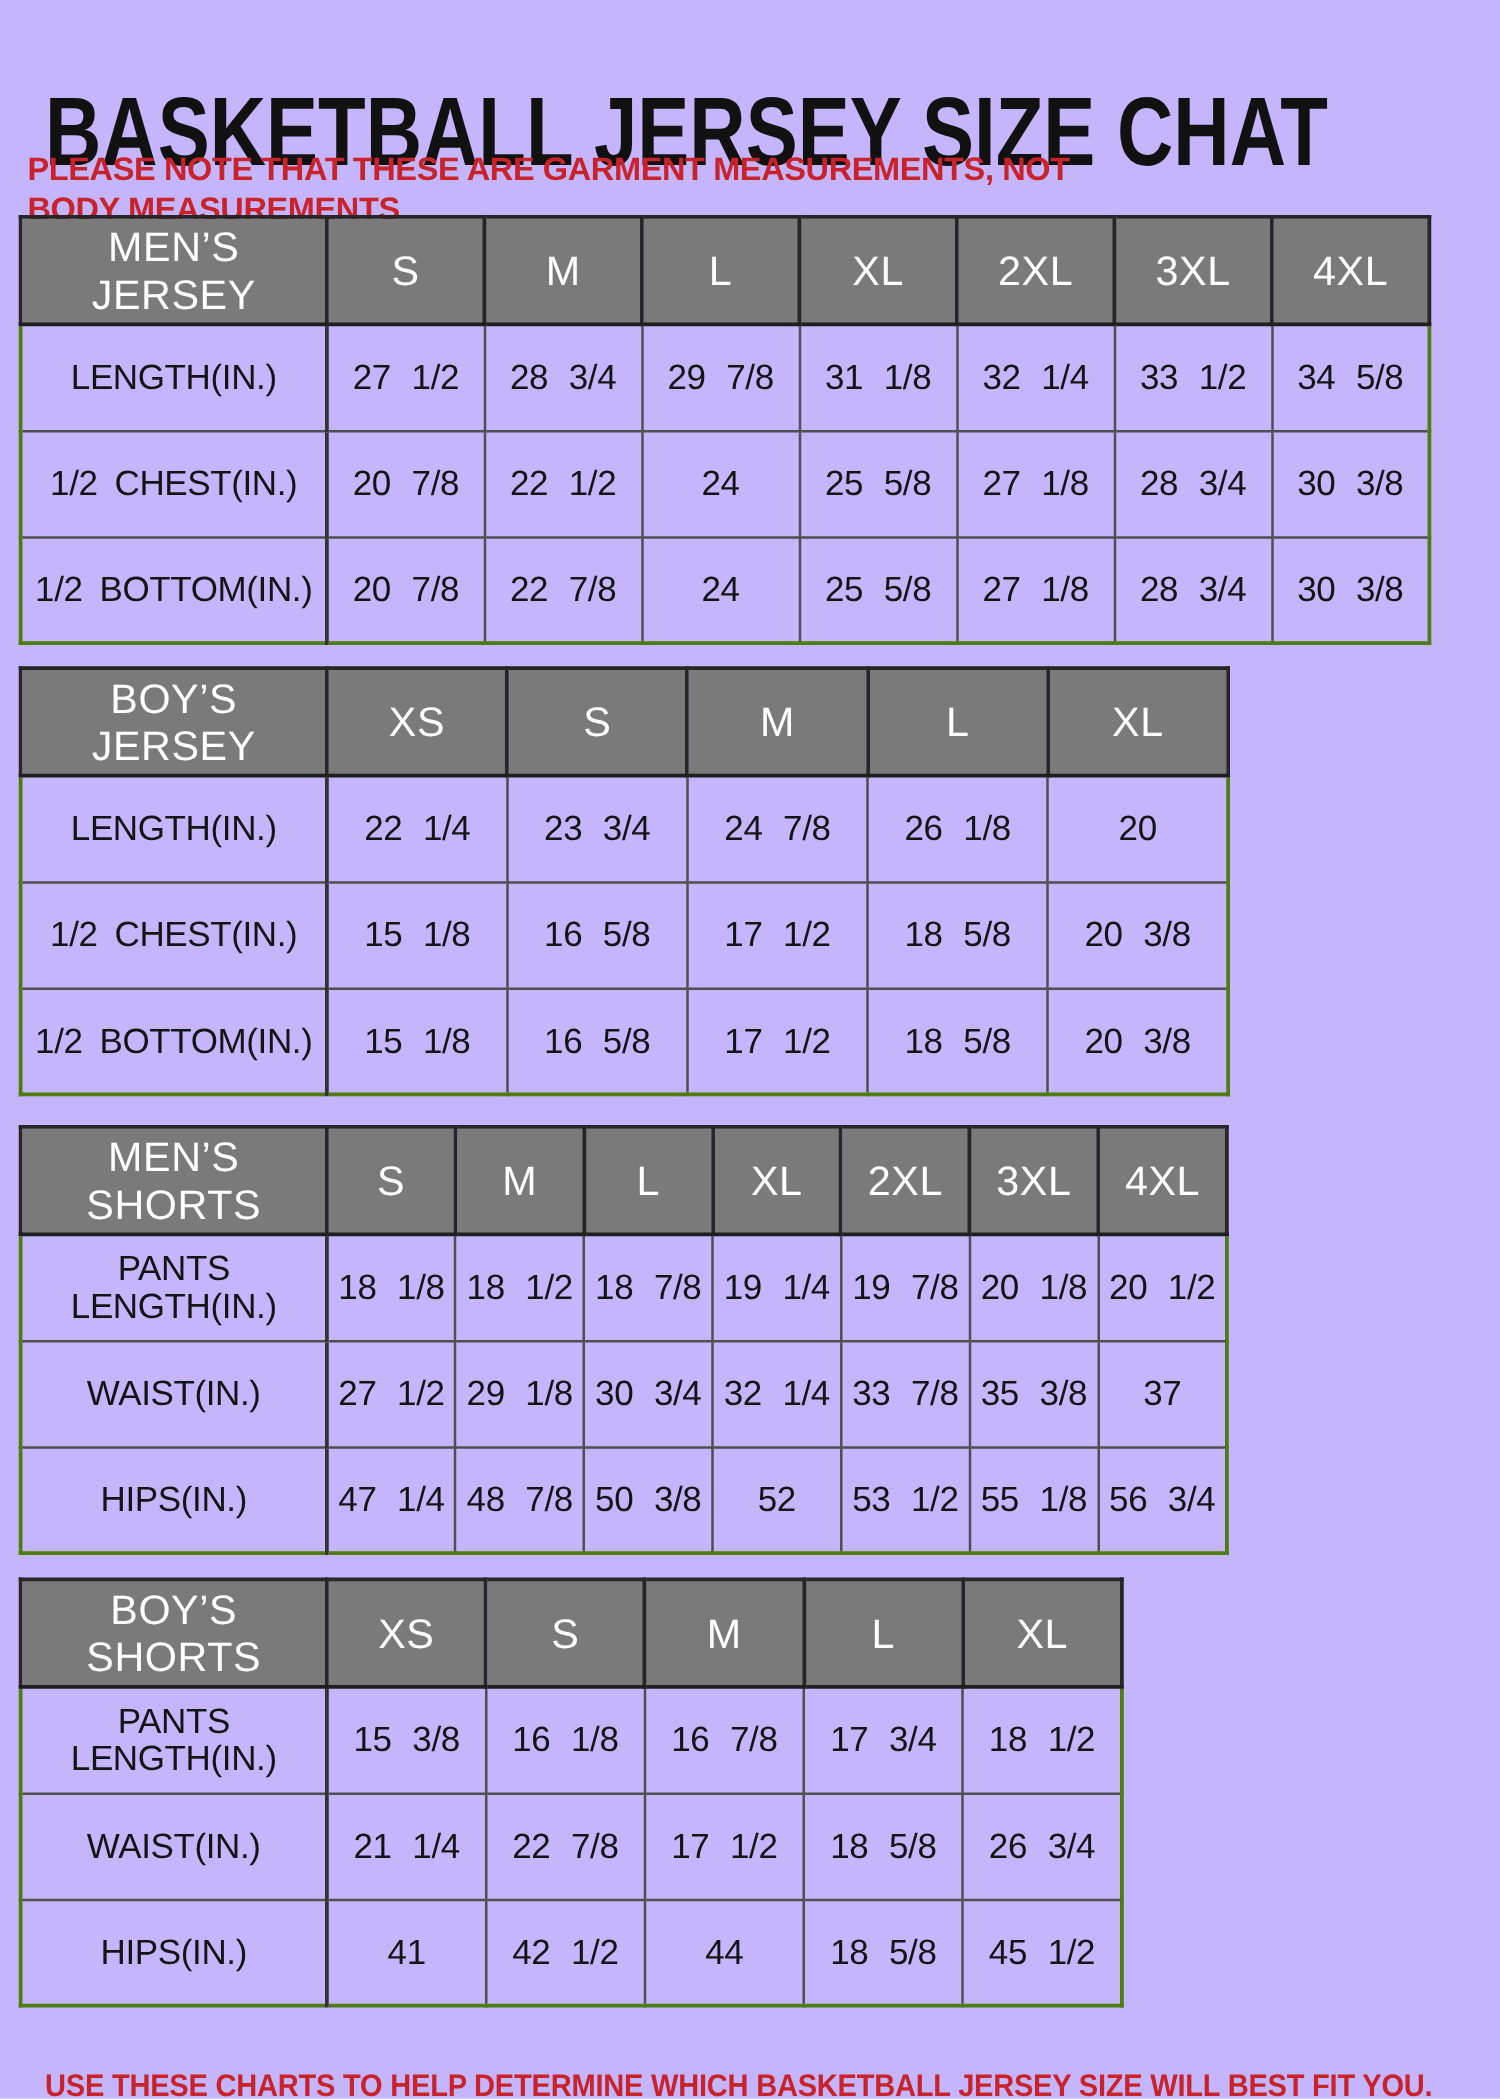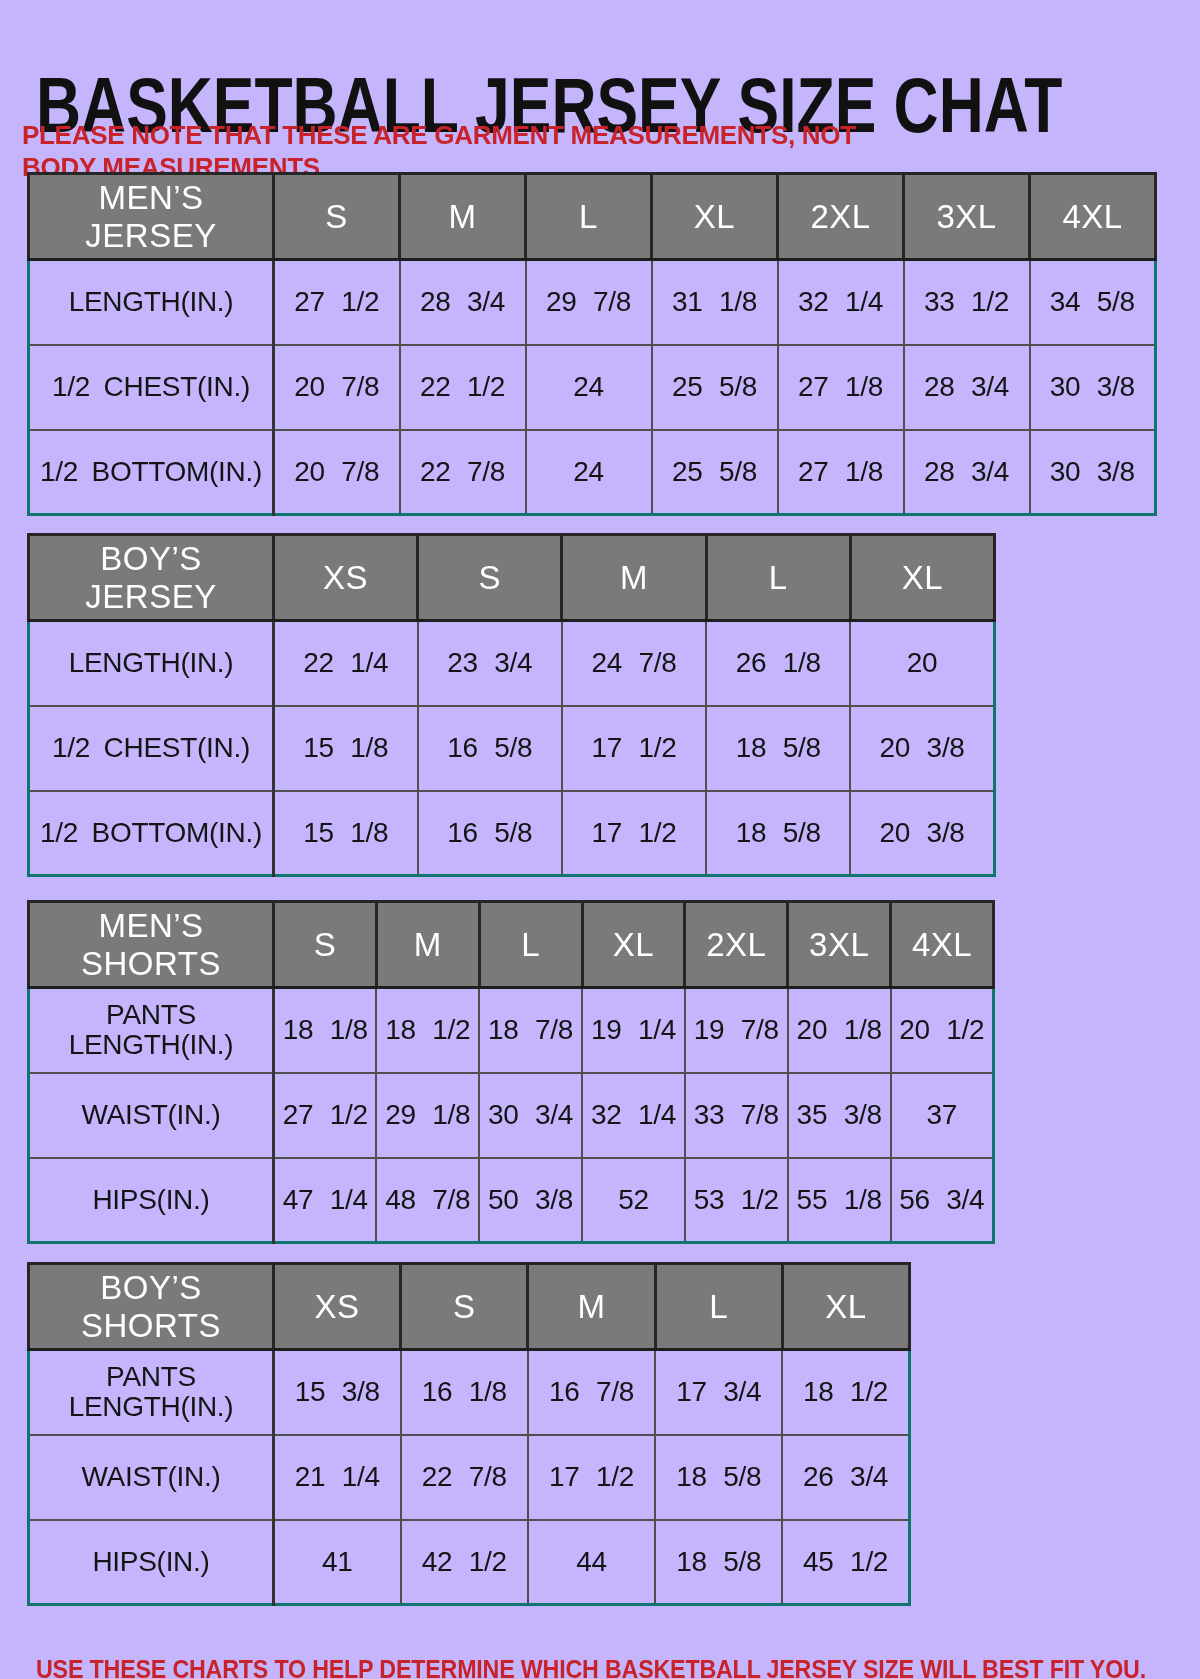--- a/index.html
+++ b/index.html
@@ -33,24 +33,24 @@
     width: 870px;
     font-size: 26px;
     font-weight: bold;
     letter-spacing: -0.3px;
     line-height: 1.22;
     color: #c8232a;
   }
 
   .size-table {
     position: absolute;
-    left: 27px;
+    left: 15px;
     border-collapse: collapse;
     table-layout: fixed;
-    border: 3px solid #0f766e;
+    border: 3px solid #4d7c0f;
   }
   #table-0 { top: 172px; width: 1130px; }
   #table-1 { top: 533px; width: 969px;  }
   #table-2 { top: 900px; width: 968px; }
   #table-3 { top: 1262px; width: 884px; }
 
   .size-table col.label-col { width: 245px; }
 
   .size-table th, .size-table td {
     border: 2px solid #4f4f4f;

